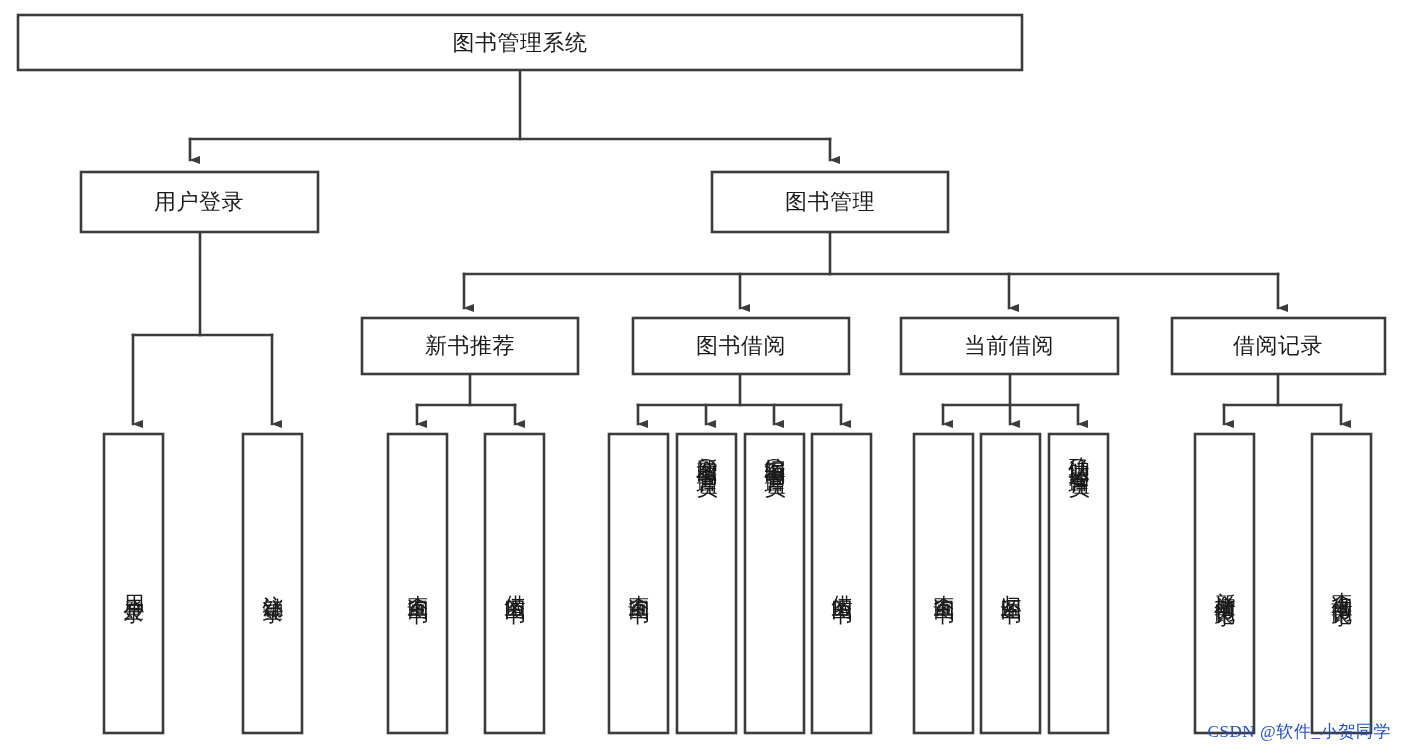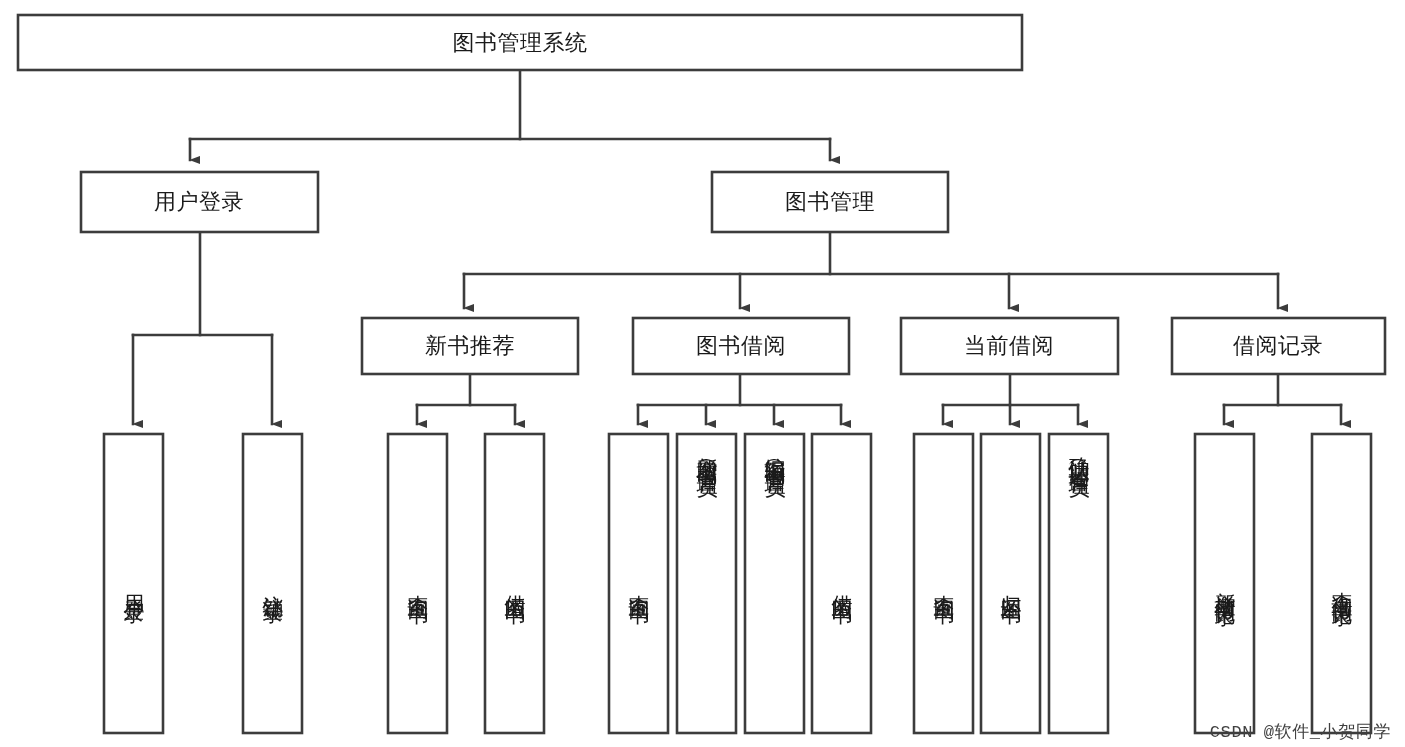--- a/index.html
+++ b/index.html
@@ -58,23 +58,23 @@
     display: flex;
     align-items: center;
     justify-content: flex-start;
     pointer-events: none;
     white-space: nowrap;
   }
   .watermark {
     position: absolute;
     right: 14px;
     bottom: 4px;
-    font-family: Liberation Mono, monospace;
+    font-family: Liberation Serif, serif;
     font-size: 17px;
-    color: #404040;
+    color: #1d4ed8;
     letter-spacing: 0.6px;
     white-space: nowrap;
   }
 </style>
 </head>
 <body>
 
 <div id="diagram-root">
 
   <svg id="flow-svg" viewBox="0 0 1405 747">

